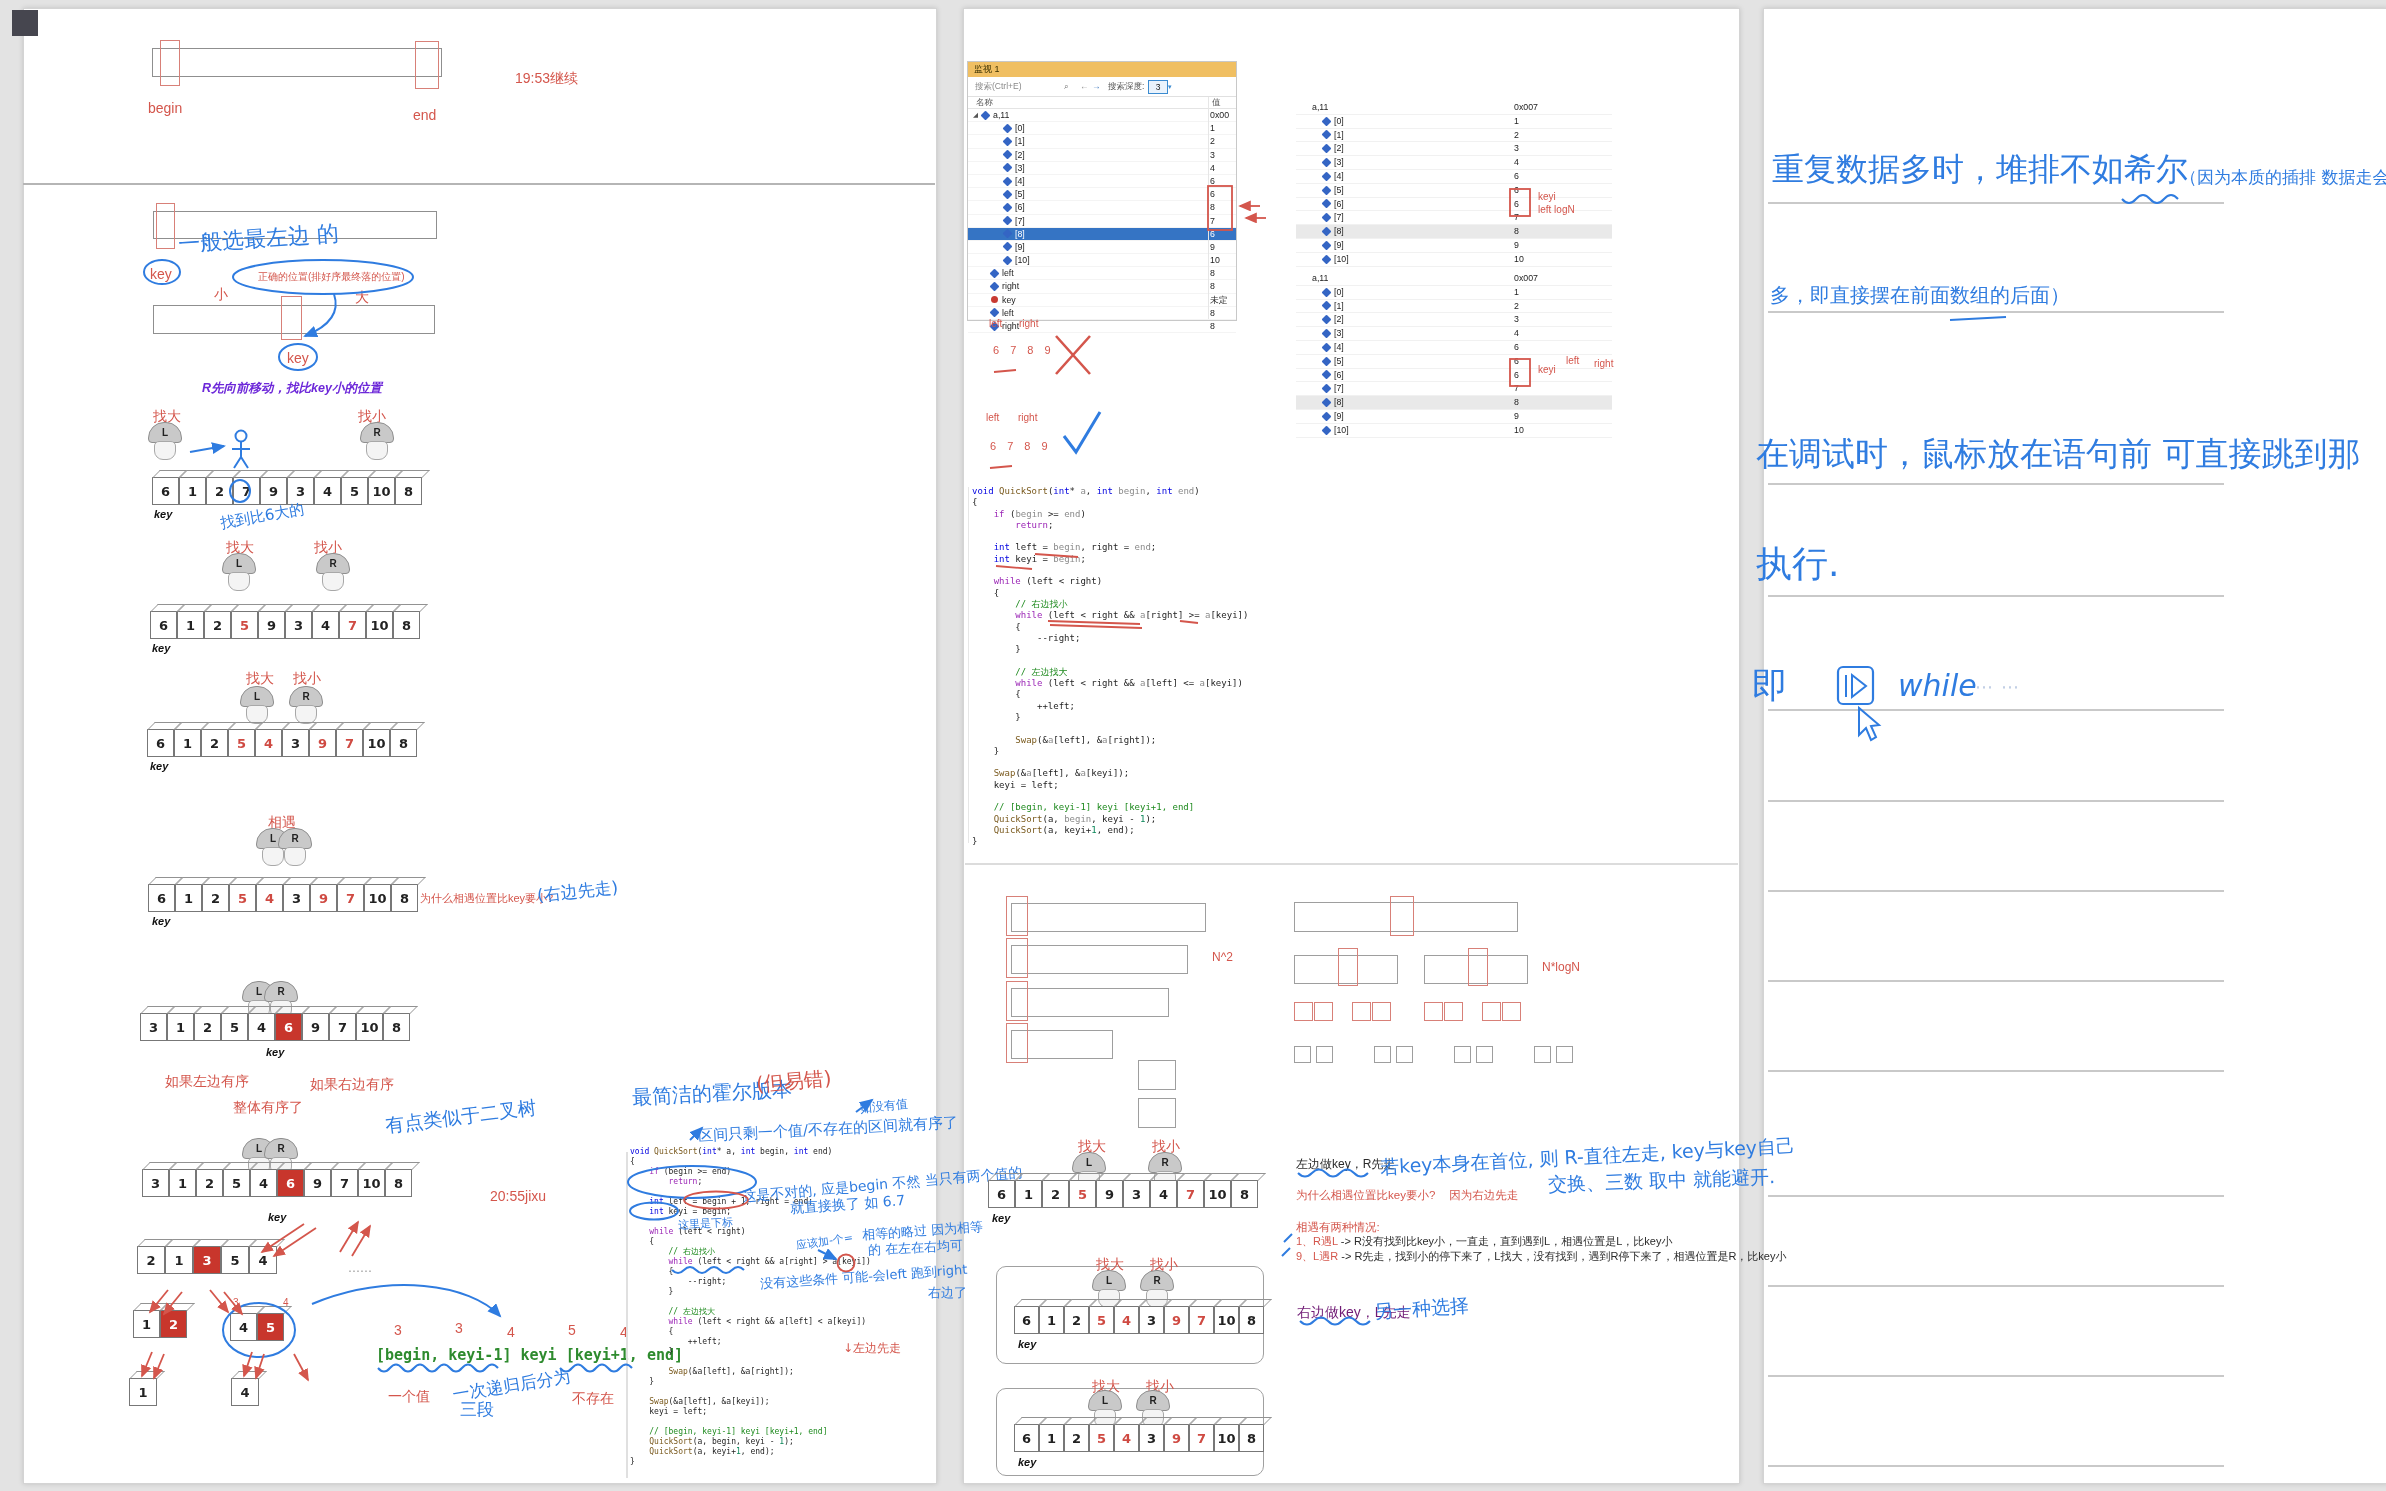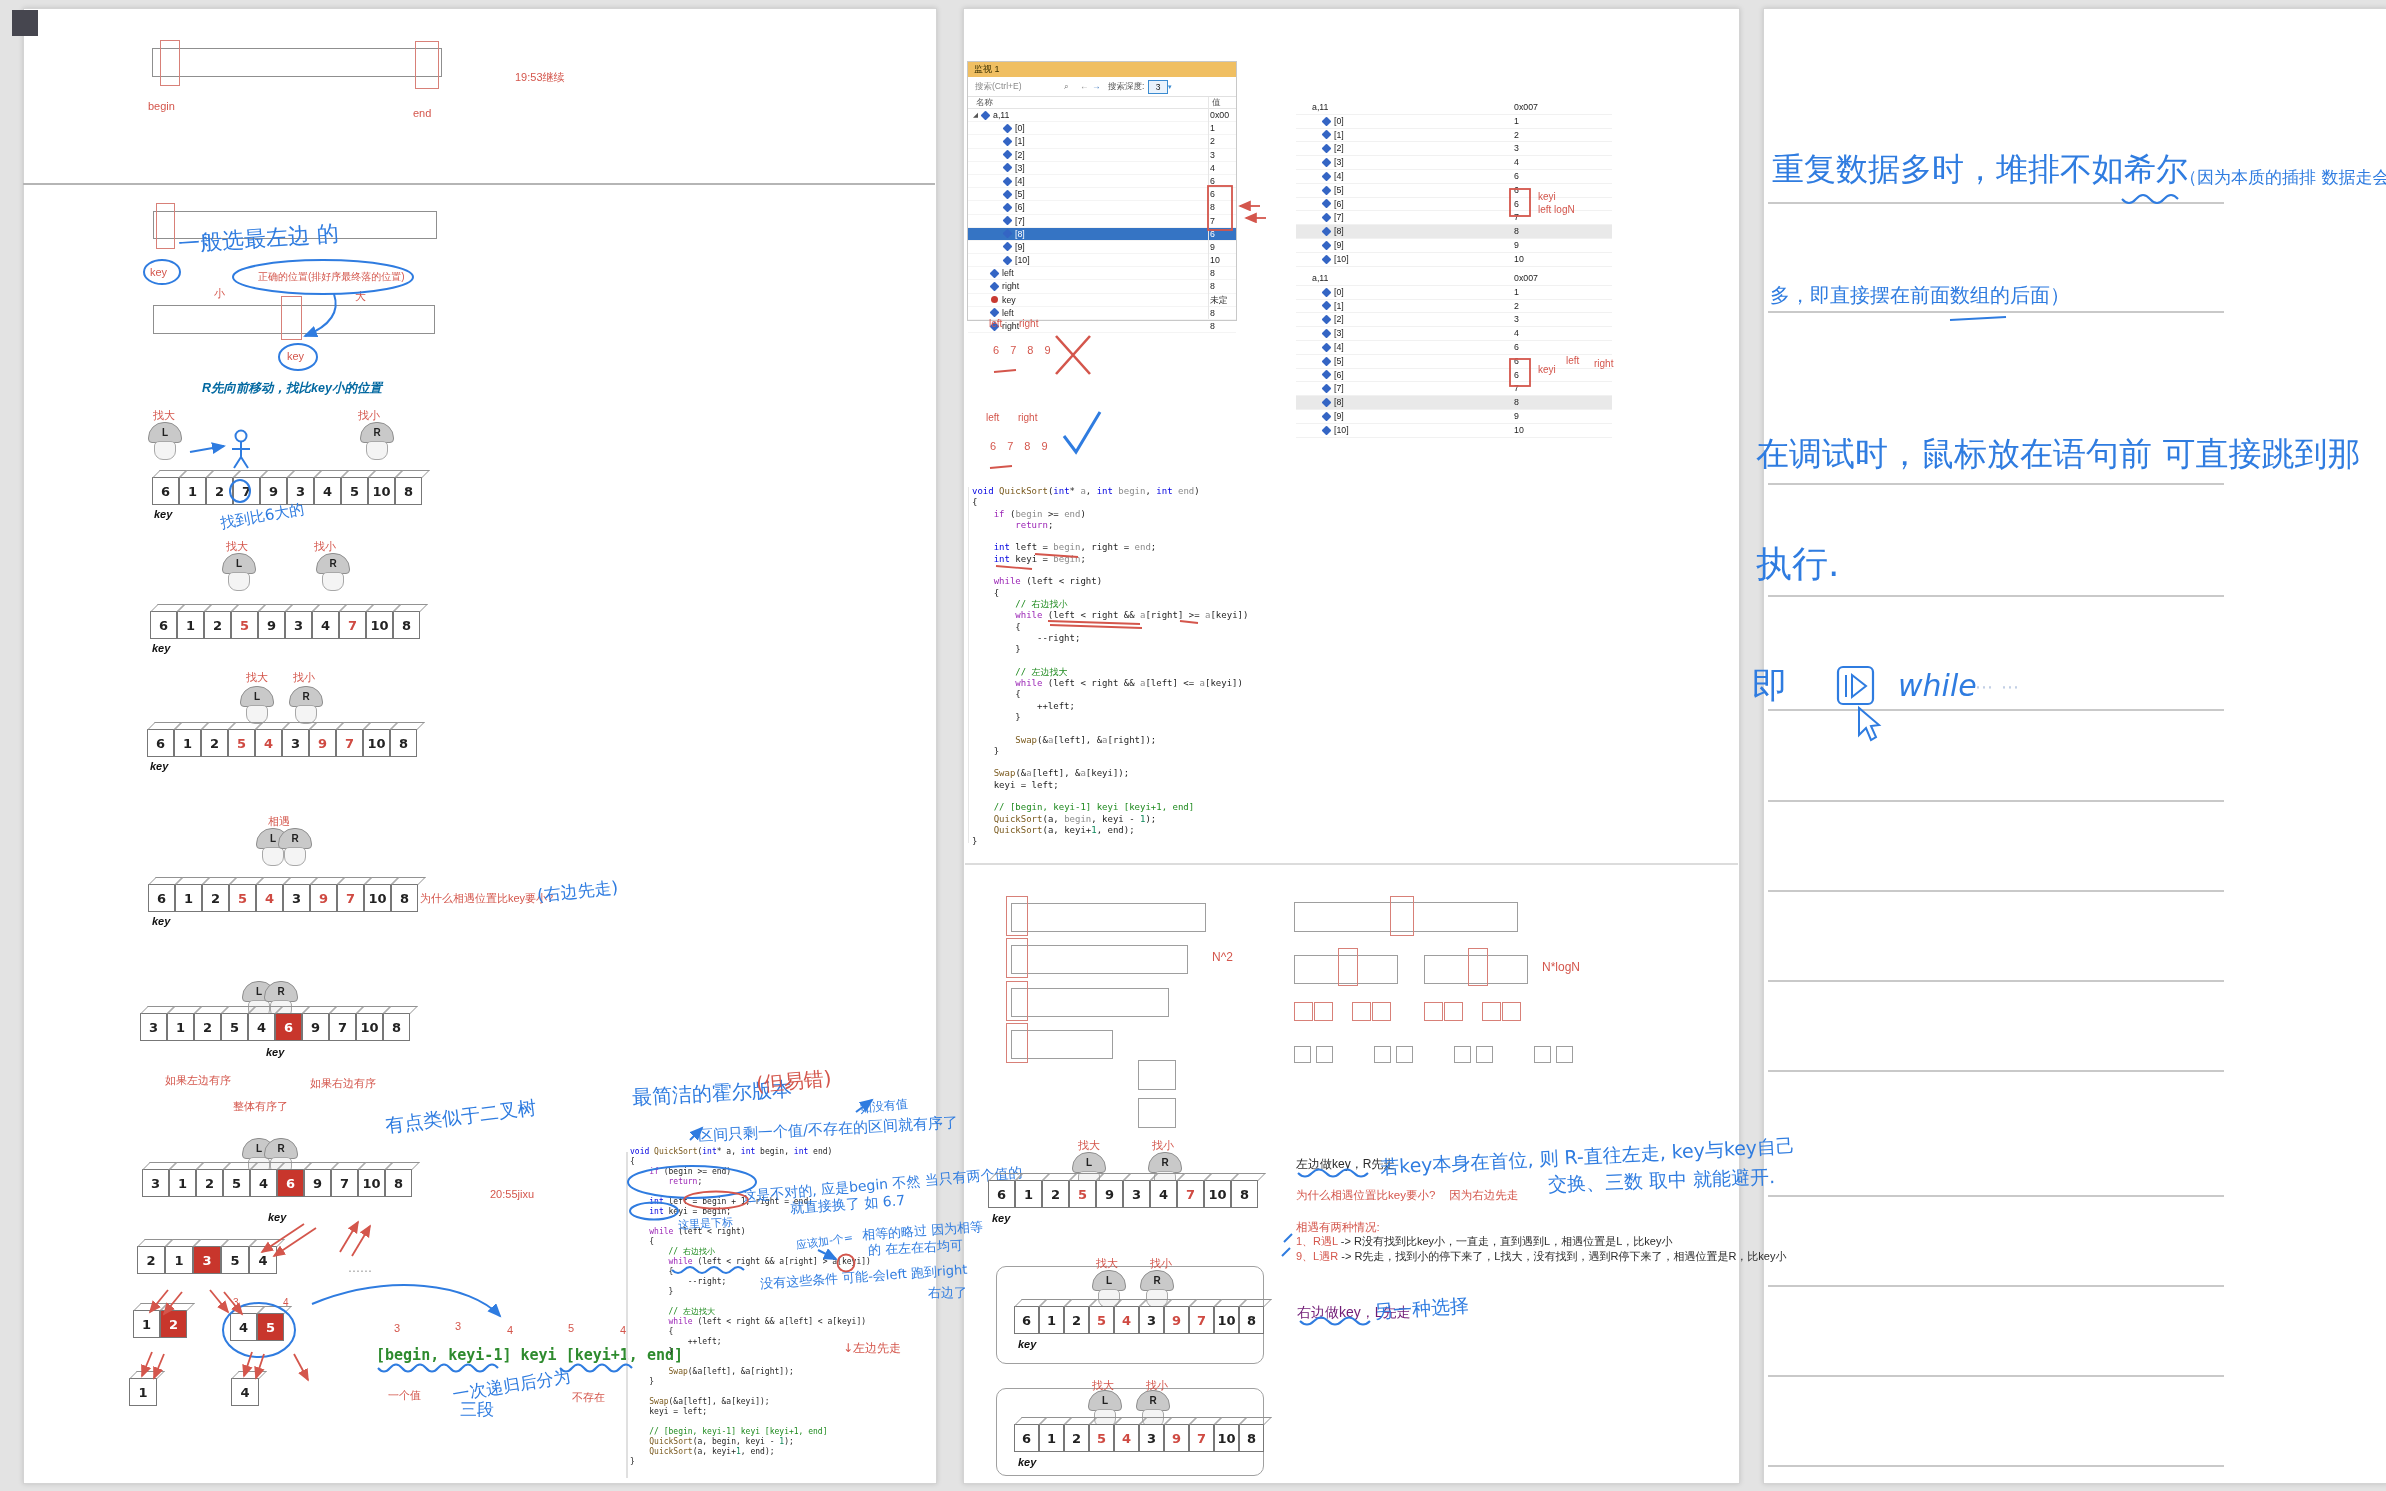--- a/index.html
+++ b/index.html
@@ -3,35 +3,35 @@
 <meta charset="utf-8">
 <style>
   html,body{margin:0;padding:0}
   body{width:2386px;height:1491px;position:relative;background:#e3e3e3;font-family:"Liberation Sans",sans-serif;overflow:hidden}
   .abs{position:absolute}
   .page{position:absolute;background:#fff;border:1px solid #d4d4d4;box-shadow:0 0 5px rgba(0,0,0,.15)}
   .rink{color:#d4564c}
   .bink{color:#2f7ce0;font-family:"DejaVu Sans",sans-serif}
   .gink{color:#2e8b2e}
   .grayink{color:#9a9a9a}
-  .blackhand{color:#0369a1;font-weight:bold;font-style:italic}
+  .blackhand{color:#6d28d9;font-weight:bold;font-style:italic}
   .rect{border:1.6px solid #8f8f8f;background:#fff}
   .rbar{border:1.8px solid #d88078;position:absolute}
   .bar{border:1.6px solid #9e9e9e;background:#fff;position:absolute}
   .rule{position:absolute;height:2px;background:#c9c9c9}
   
   .arr{display:flex;position:absolute}
   .cell{width:25px;height:26px;border:1.6px solid #777;border-left-width:1px;position:relative;background:#fff;display:flex;align-items:center;justify-content:center;font:600 13px "DejaVu Sans",sans-serif;color:#222}
   .cell::before{content:"";position:absolute;left:3px;top:-8px;width:100%;height:7px;border:1.2px solid #929292;border-bottom:none;transform:skewX(-45deg);pointer-events:none}
   .cell.r{color:#cf4a42}
   .cell.rb{background:#c8362c;color:#fff}
   .w26 .cell{width:26px}
   .w23 .cell{width:23px}
   .keylbl{font:italic bold 11px "Liberation Sans",sans-serif;color:#111;position:absolute}
-  .rlbl{font-size:11px;color:#d4564c;position:absolute}
+  .rlbl{font-size:14px;color:#d4564c;position:absolute}
   
   .worker{position:absolute;width:34px;height:42px;text-align:center}
   .helmet{height:19px;background:#c9c9c9;border:1.5px solid #8f8f8f;border-radius:16px 16px 4px 4px;font:bold 10px/19px "Liberation Sans",sans-serif;color:#222}
   .wface{width:20px;height:17px;margin:-2px auto 0;background:#f4f4f4;border:1.5px solid #a8a8a8;border-radius:5px 5px 9px 9px}
   
   .wwin{position:absolute;background:#fff;border:1px solid #c8c8c8}
   .wtitle{height:15px;background:#f0bf62;font:9px/15px "Liberation Sans",sans-serif;color:#3a3000;padding-left:6px}
   .wsearch{height:19px;border-bottom:1px solid #e0e0e0;font:8.5px/19px "Liberation Sans",sans-serif;color:#8a8a8a;position:relative}
   .whead{height:11px;border-bottom:1px solid #e4e4e4;font:8.5px/11px "Liberation Sans",sans-serif;color:#555;position:relative}
   .wrow{position:relative;height:12.2px;font:8.8px/12.2px "Liberation Sans",sans-serif;color:#1e1e1e;border-bottom:1px solid #f4f4f4;display:flex;align-items:center}

